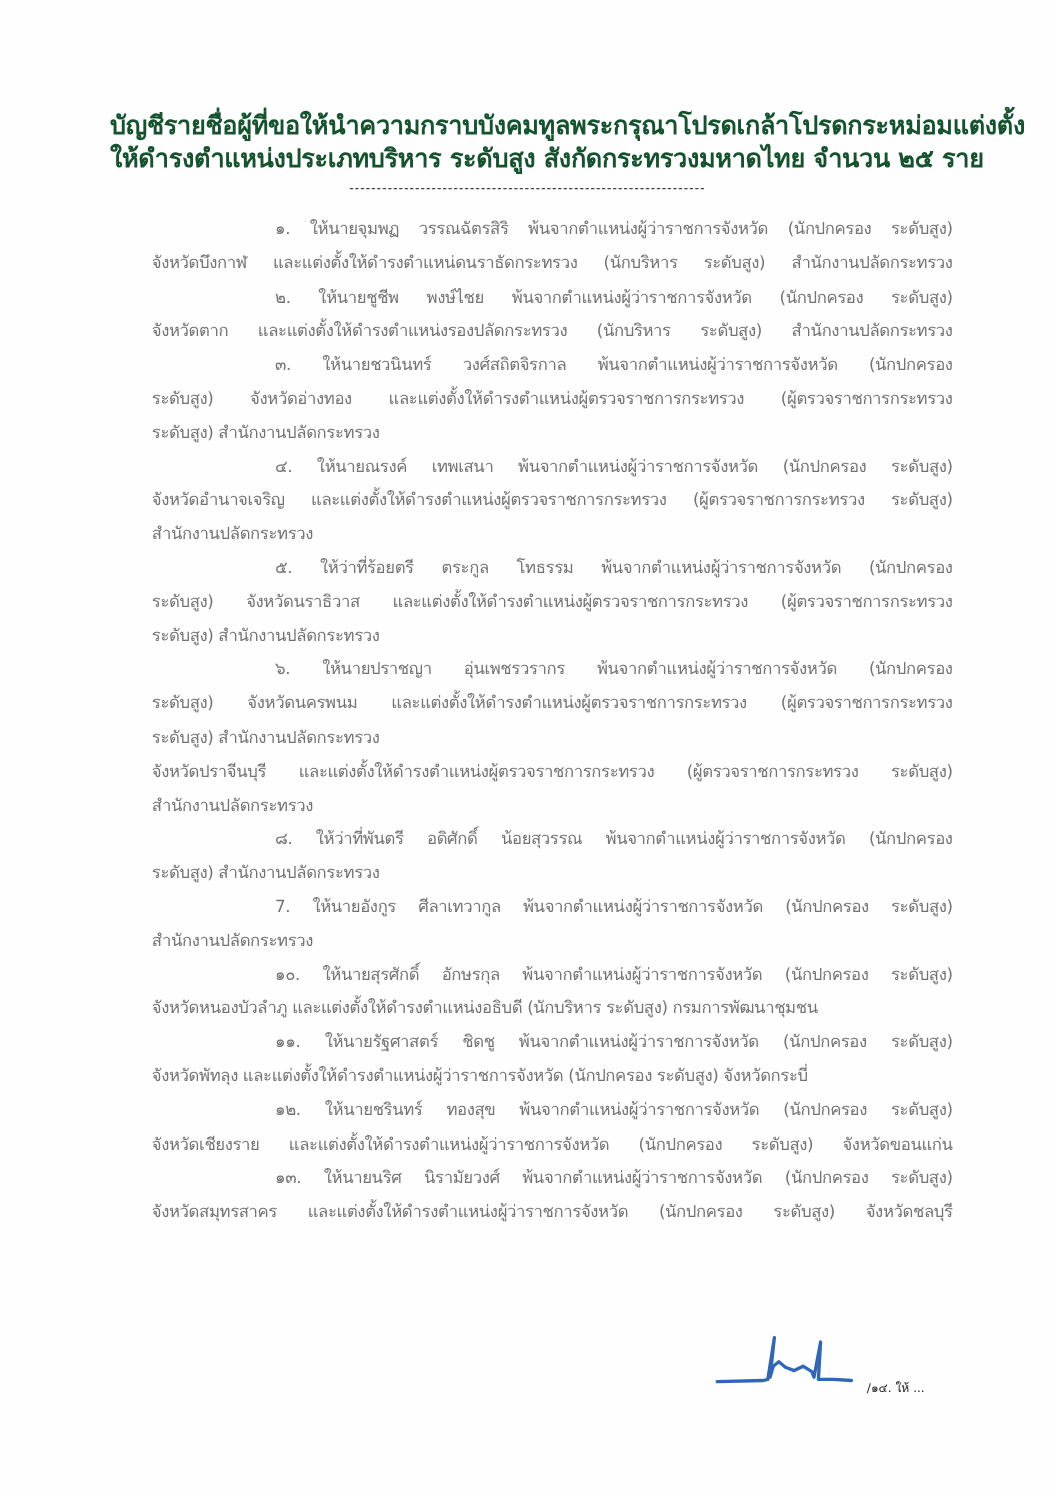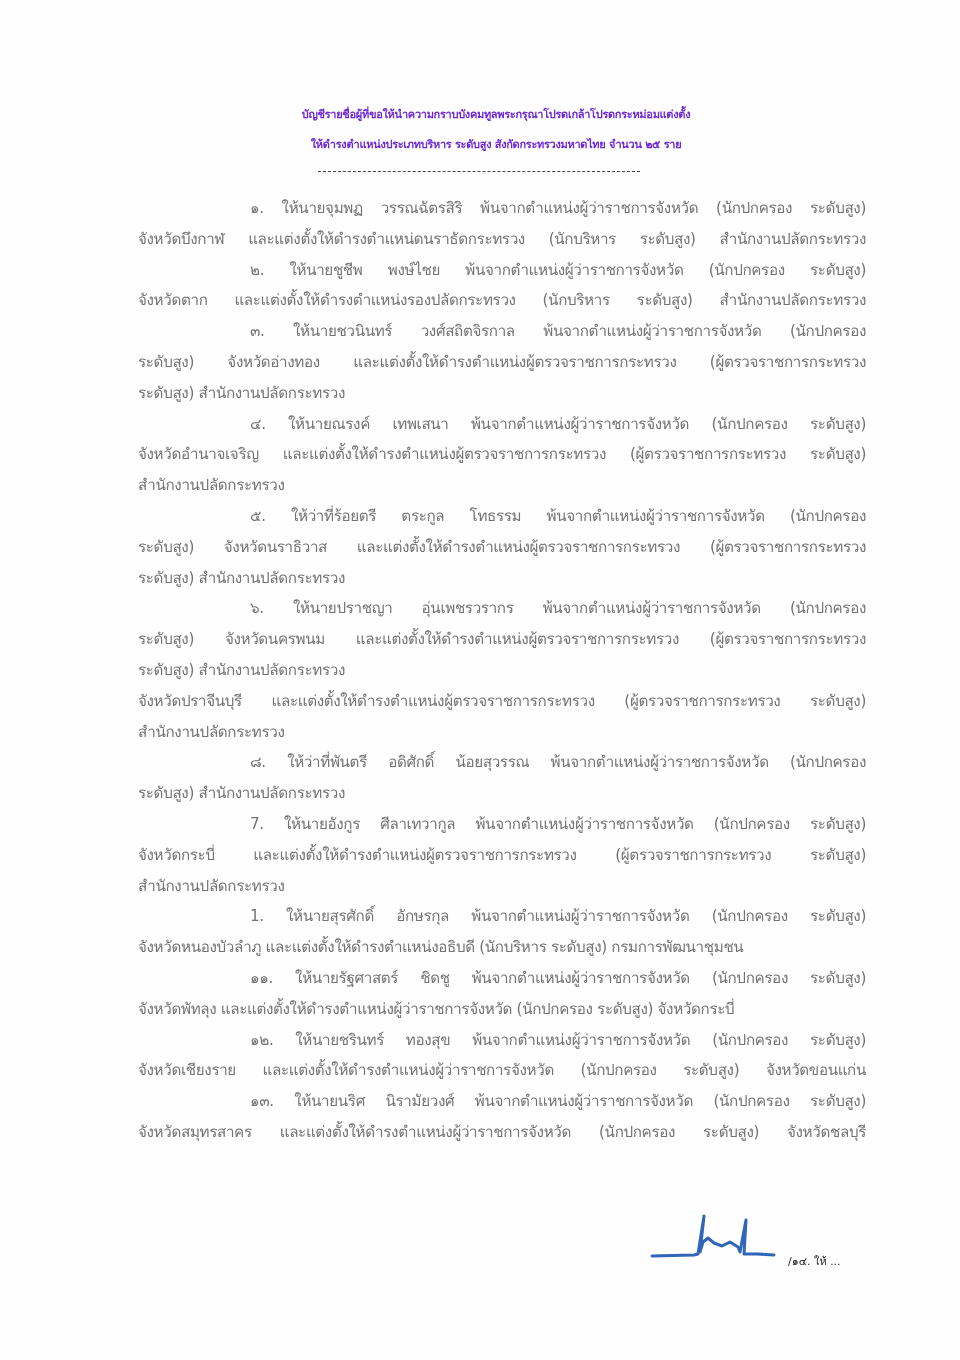--- a/index.html
+++ b/index.html
@@ -16,28 +16,28 @@
       color: #1a1a1a;
     }
     .page {
       position: absolute;
       left: 0; top: 0;
       width: 960px; height: 1360px;
       background: #fefefe;
     }
     .title {
       position: absolute;
-      left: 116px;
+      left: 100px;
       width: 760px;
       text-align: center;
       font-weight: bold;
-      font-size: 11px;
+      font-size: 23px;
       line-height: 30px;
       letter-spacing: -0.3px;
-      color: #6d28d9;
+      color: #14532d;
       white-space: nowrap;
     }
     .title.l1 { top: 100px; }
     .title.l2 { top: 130px; }
     .divider {
       position: absolute;
       top: 171px;
       left: 318px;
       width: 322px;
       height: 0;
@@ -112,24 +112,23 @@
     <div class="line justify">ระดับสูง) จังหวัดนครพนม และแต่งตั้งให้ดำรงตำแหน่งผู้ตรวจราชการกระทรวง (ผู้ตรวจราชการกระทรวง</div>
     <div class="line">ระดับสูง) สำนักงานปลัดกระทรวง</div>
 
     <div class="line justify">จังหวัดปราจีนบุรี และแต่งตั้งให้ดำรงตำแหน่งผู้ตรวจราชการกระทรวง (ผู้ตรวจราชการกระทรวง ระดับสูง)</div>
     <div class="line">สำนักงานปลัดกระทรวง</div>
 
     <div class="line first justify">๘. ให้ว่าที่พันตรี อดิศักดิ์ น้อยสุวรรณ พ้นจากตำแหน่งผู้ว่าราชการจังหวัด (นักปกครอง</div>
     <div class="line">ระดับสูง) สำนักงานปลัดกระทรวง</div>
 
     <div class="line first justify">7. ให้นายอังกูร ศีลาเทวากูล พ้นจากตำแหน่งผู้ว่าราชการจังหวัด (นักปกครอง ระดับสูง)</div>
-    <div class="line justify">จังหวัดกระบี่ และแต่งตั้งให้ดำรงตำแหน่งผู้ตรวจราชการกระทรวง (ผู้ตรวจราชการกระทรวง ระดับสูง)</div>
     <div class="line">สำนักงานปลัดกระทรวง</div>
 
-    <div class="line first justify">1. ให้นายสุรศักดิ์ อักษรกุล พ้นจากตำแหน่งผู้ว่าราชการจังหวัด (นักปกครอง ระดับสูง)</div>
+    <div class="line first justify">๑๐. ให้นายสุรศักดิ์ อักษรกุล พ้นจากตำแหน่งผู้ว่าราชการจังหวัด (นักปกครอง ระดับสูง)</div>
     <div class="line">จังหวัดหนองบัวลำภู และแต่งตั้งให้ดำรงตำแหน่งอธิบดี (นักบริหาร ระดับสูง) กรมการพัฒนาชุมชน</div>
 
     <div class="line first justify">๑๑. ให้นายรัฐศาสตร์ ชิดชู พ้นจากตำแหน่งผู้ว่าราชการจังหวัด (นักปกครอง ระดับสูง)</div>
     <div class="line">จังหวัดพัทลุง และแต่งตั้งให้ดำรงตำแหน่งผู้ว่าราชการจังหวัด (นักปกครอง ระดับสูง) จังหวัดกระบี่</div>
 
     <div class="line first justify">๑๒. ให้นายชรินทร์ ทองสุข พ้นจากตำแหน่งผู้ว่าราชการจังหวัด (นักปกครอง ระดับสูง)</div>
     <div class="line justify">จังหวัดเชียงราย และแต่งตั้งให้ดำรงตำแหน่งผู้ว่าราชการจังหวัด (นักปกครอง ระดับสูง) จังหวัดขอนแก่น</div>
 
     <div class="line first justify">๑๓. ให้นายนริศ นิรามัยวงศ์ พ้นจากตำแหน่งผู้ว่าราชการจังหวัด (นักปกครอง ระดับสูง)</div>
     <div class="line justify">จังหวัดสมุทรสาคร และแต่งตั้งให้ดำรงตำแหน่งผู้ว่าราชการจังหวัด (นักปกครอง ระดับสูง) จังหวัดชลบุรี</div>

